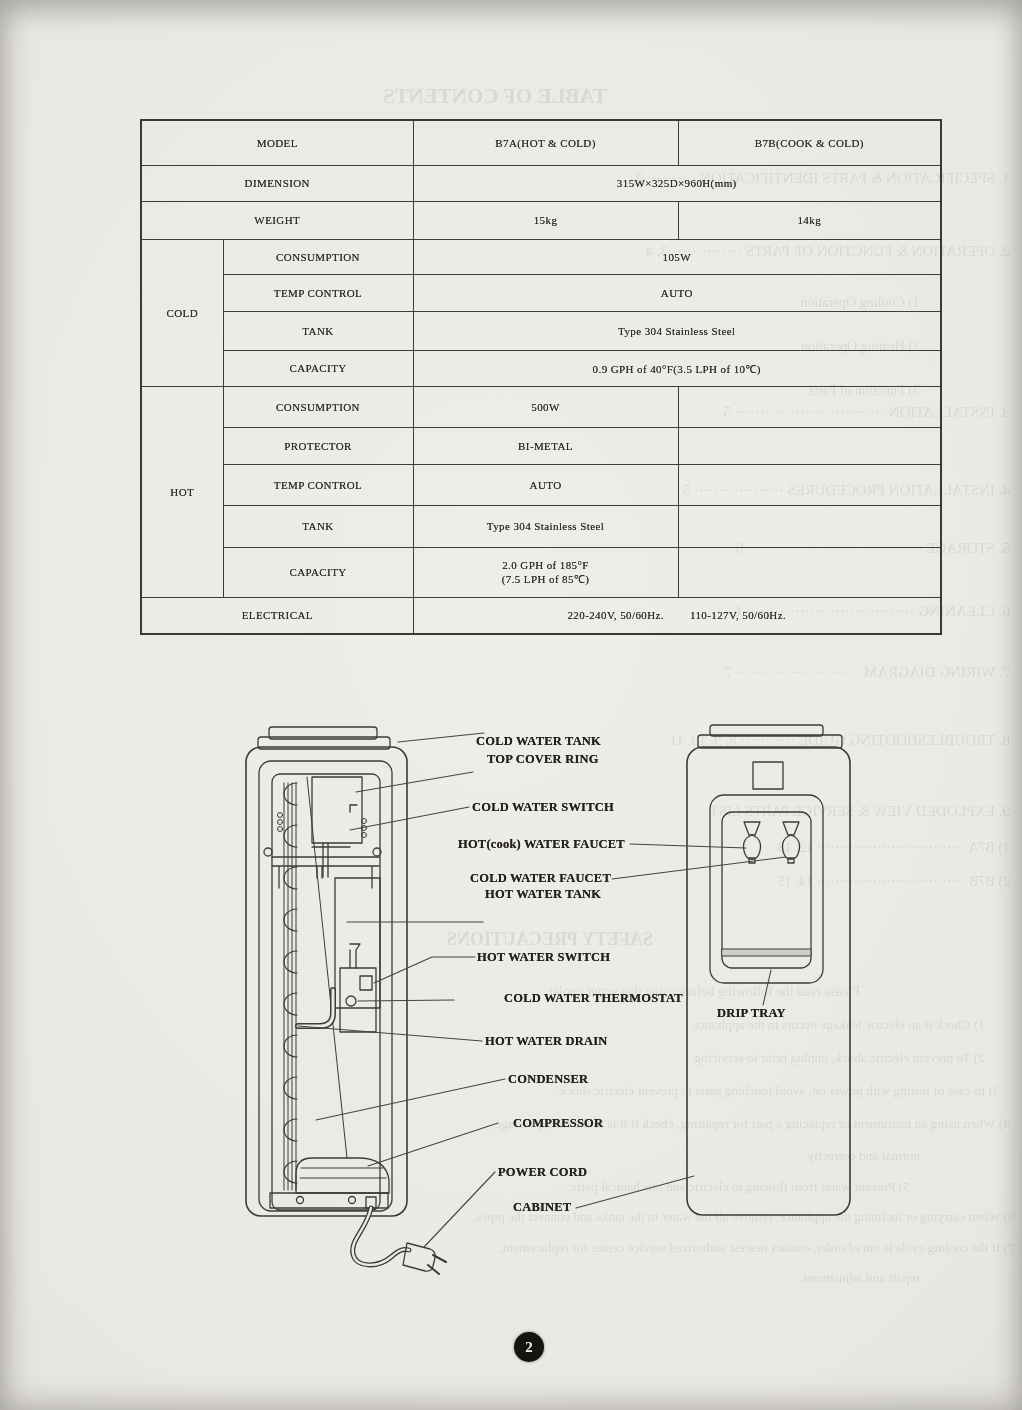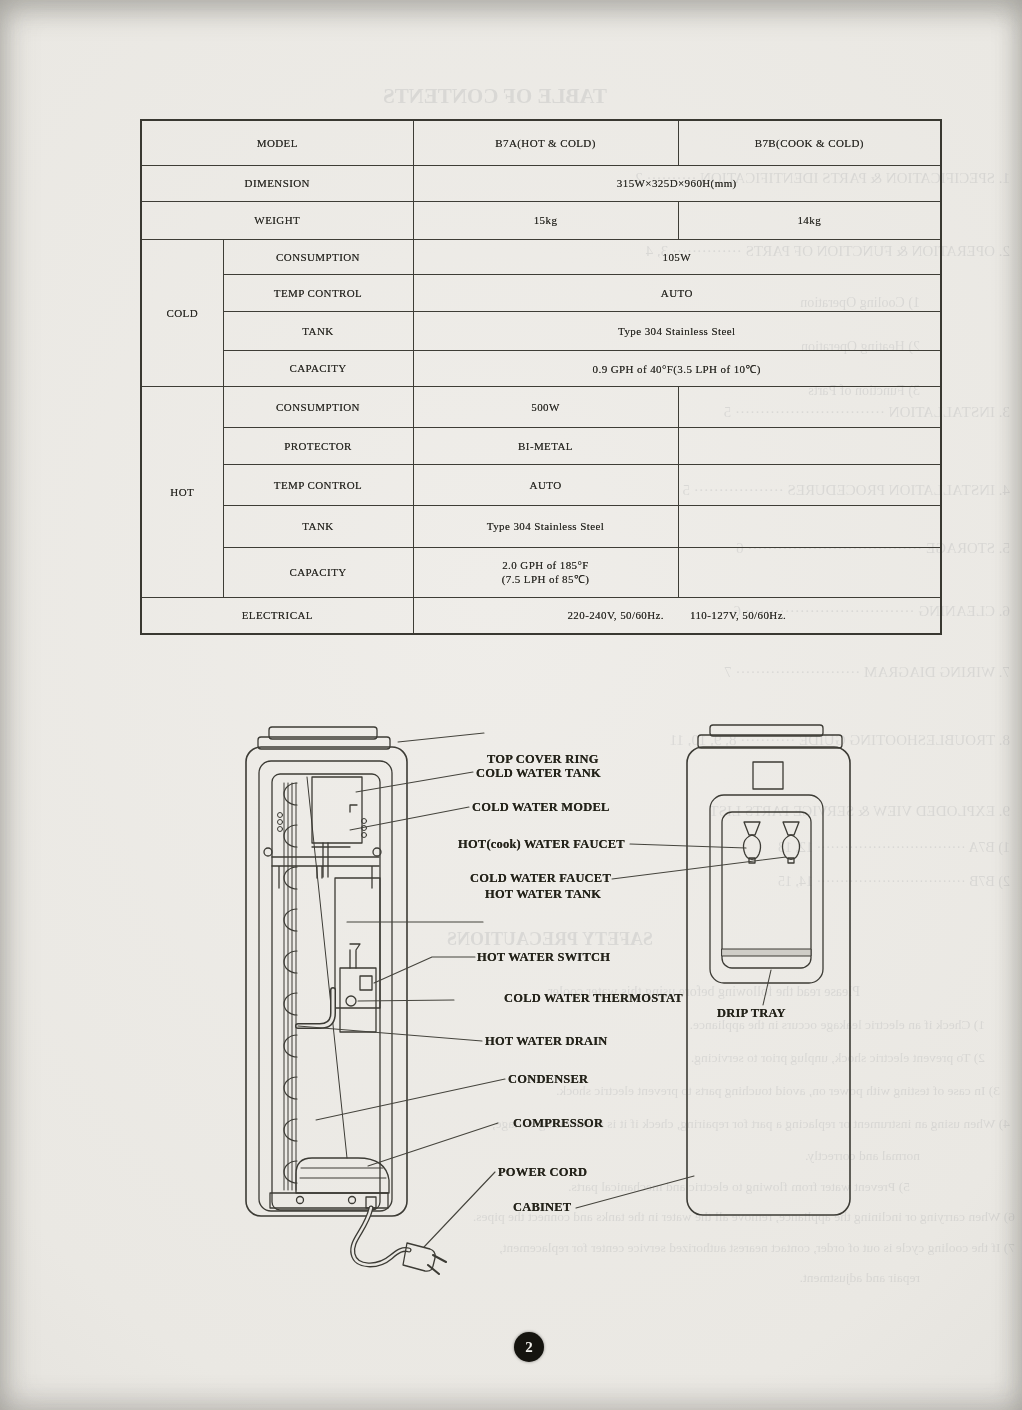--- a/index.html
+++ b/index.html
@@ -253,22 +253,22 @@
       <path d="M482,1041 L298,1026"></path>
       <path d="M505,1079 L316,1120"></path>
       <path d="M498,1123 L368,1166"></path>
       <path d="M495,1172 L424,1247"></path>
       <path d="M576,1208 L694,1176"></path>
       <path d="M763,1005 L771,970"></path>
     </g>
   </svg>
 
   <div class="dlabel" style="left:487px;top:752px;">TOP COVER RING</div>
-  <div class="dlabel" style="left:476px;top:766px;">COLD WATER TANK</div>
-  <div class="dlabel" style="left:472px;top:800px;">COLD WATER MODEL</div>
+  <div class="dlabel" style="left:476px;top:734px;">COLD WATER TANK</div>
+  <div class="dlabel" style="left:472px;top:800px;">COLD WATER SWITCH</div>
   <div class="dlabel" style="left:458px;top:837px;">HOT(cook) WATER FAUCET</div>
   <div class="dlabel" style="left:470px;top:871px;text-align:right;">COLD WATER FAUCET</div>
   <div class="dlabel" style="left:485px;top:887px;">HOT WATER TANK</div>
   <div class="dlabel" style="left:477px;top:950px;">HOT WATER SWITCH</div>
   <div class="dlabel" style="left:457px;top:991px;margin-left:47px;">COLD WATER THERMOSTAT</div>
   <div class="dlabel" style="left:485px;top:1034px;">HOT WATER DRAIN</div>
   <div class="dlabel" style="left:508px;top:1072px;">CONDENSER</div>
   <div class="dlabel" style="left:501px;top:1116px;margin-left:12px;">COMPRESSOR</div>
   <div class="dlabel" style="left:498px;top:1165px;">POWER CORD</div>
   <div class="dlabel" style="left:513px;top:1200px;text-align:right;">CABINET</div>

